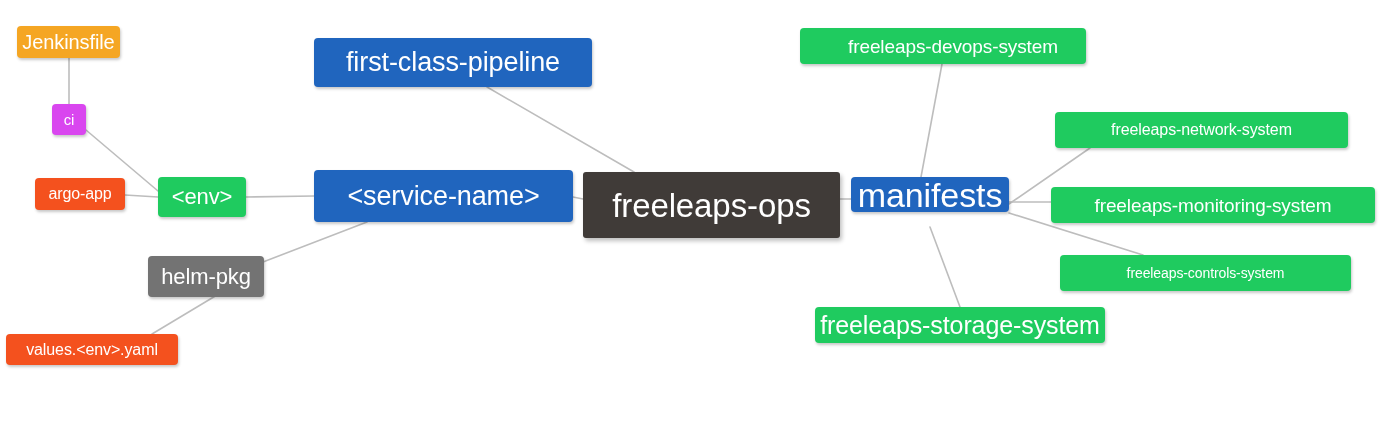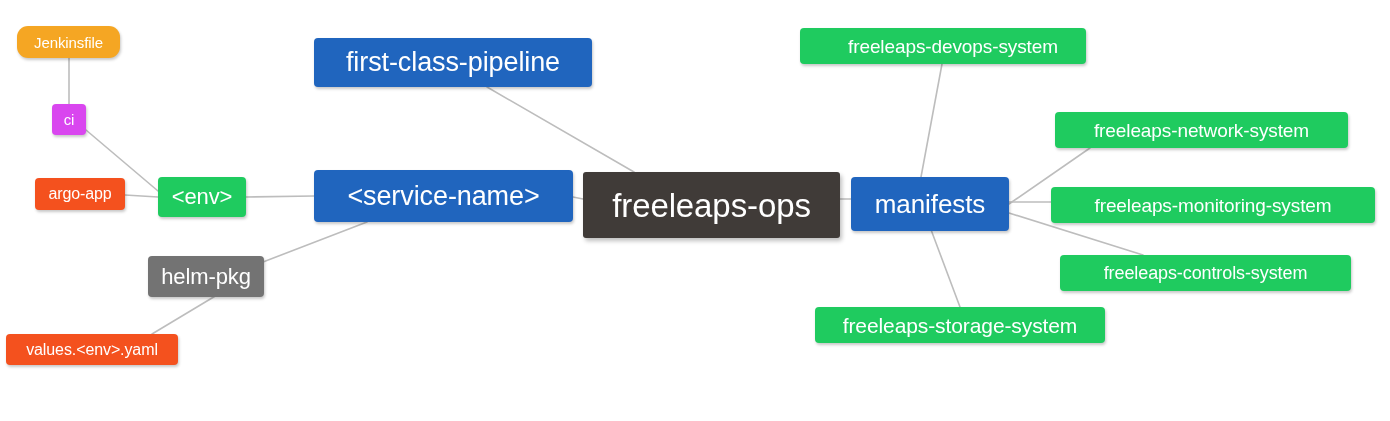--- a/index.html
+++ b/index.html
@@ -60,21 +60,21 @@
       <line x1="487" y1="87" x2="634" y2="172" stroke="#bdbdbd" stroke-width="1.6" stroke-linecap="round"></line>
       <line x1="573" y1="197" x2="583" y2="199" stroke="#bdbdbd" stroke-width="1.6" stroke-linecap="round"></line>
       <line x1="840" y1="199" x2="851" y2="199" stroke="#bdbdbd" stroke-width="1.6" stroke-linecap="round"></line>
       <line x1="921" y1="177" x2="942" y2="64" stroke="#bdbdbd" stroke-width="1.6" stroke-linecap="round"></line>
       <line x1="1009" y1="204" x2="1090" y2="148" stroke="#bdbdbd" stroke-width="1.6" stroke-linecap="round"></line>
       <line x1="1009" y1="202" x2="1051" y2="202" stroke="#bdbdbd" stroke-width="1.6" stroke-linecap="round"></line>
       <line x1="1009" y1="213" x2="1143" y2="255" stroke="#bdbdbd" stroke-width="1.6" stroke-linecap="round"></line>
       <line x1="930" y1="227" x2="960" y2="307" stroke="#bdbdbd" stroke-width="1.6" stroke-linecap="round"></line>
     </svg>
   <div id="node-layer">
-      <div class="node" style="left: 17px; top: 26px; width: 103px; height: 32px; background: rgb(245, 166, 35); font-size: 15px; border-radius: 11px;">
+      <div class="node" style="left: 17px; top: 26px; width: 103px; height: 32px; background: rgb(245, 166, 35); font-size: 20px;">
         <span>Jenkinsfile</span>
       </div>
       <div class="node" style="left: 52px; top: 104px; width: 34px; height: 31px; background: #d946ef; font-size: 15px;">
         <span>ci</span>
       </div>
       <div class="node" style="left: 35px; top: 178px; width: 90px; height: 32px; background: rgb(244, 81, 30); font-size: 16px; text-align: right;">
         <span>argo-app</span>
       </div>
       <div class="node" style="left: 158px; top: 177px; width: 88px; height: 40px; background: rgb(31, 203, 95); font-size: 22px;">
         <span>&lt;env&gt;</span>
@@ -87,32 +87,32 @@
       </div>
       <div class="node" style="left: 314px; top: 38px; width: 278px; height: 49px; background: rgb(32, 101, 190); font-size: 27px;">
         <span>first-class-pipeline</span>
       </div>
       <div class="node" style="left: 314px; top: 170px; width: 259px; height: 52px; background: rgb(32, 101, 190); font-size: 27px;">
         <span>&lt;service-name&gt;</span>
       </div>
       <div class="node root" style="left: 583px; top: 172px; width: 257px; height: 66px; background: rgb(64, 59, 56); font-size: 33px;">
         <span>freeleaps-ops</span>
       </div>
-      <div class="node" style="left: 851px; top: 177px; width: 158px; height: 54px; background: rgb(32, 101, 190); font-size: 26px; text-align: center;">
+      <div class="node" style="left: 851px; top: 177px; width: 158px; height: 35px; background: rgb(32, 101, 190); font-size: 34px; text-align: center;">
         <span>manifests</span>
       </div>
       <div class="node" style="left: 800px; top: 28px; width: 286px; height: 36px; background: rgb(31, 203, 95); font-size: 19px; padding-left: 20px;">
         <span>freeleaps-devops-system</span>
       </div>
-      <div class="node" style="left: 1055px; top: 112px; width: 293px; height: 36px; background: rgb(31, 203, 95); font-size: 19px;">
+      <div class="node" style="left: 1055px; top: 112px; width: 293px; height: 36px; background: rgb(31, 203, 95); font-size: 16px;">
         <span>freeleaps-network-system</span>
       </div>
       <div class="node" style="left: 1051px; top: 187px; width: 324px; height: 36px; background: rgb(31, 203, 95); font-size: 19px;">
         <span>freeleaps-monitoring-system</span>
       </div>
-      <div class="node" style="left: 1060px; top: 255px; width: 291px; height: 36px; background: rgb(31, 203, 95); font-size: 18px;">
+      <div class="node" style="left: 1060px; top: 255px; width: 291px; height: 36px; background: rgb(31, 203, 95); font-size: 14px;">
         <span>freeleaps-controls-system</span>
       </div>
-      <div class="node" style="left: 815px; top: 307px; width: 290px; height: 36px; background: rgb(31, 203, 95); font-size: 21px;">
+      <div class="node" style="left: 815px; top: 307px; width: 290px; height: 36px; background: rgb(31, 203, 95); font-size: 25px;">
         <span>freeleaps-storage-system</span>
       </div>
     </div>
 </div>
 
 </body></html>

